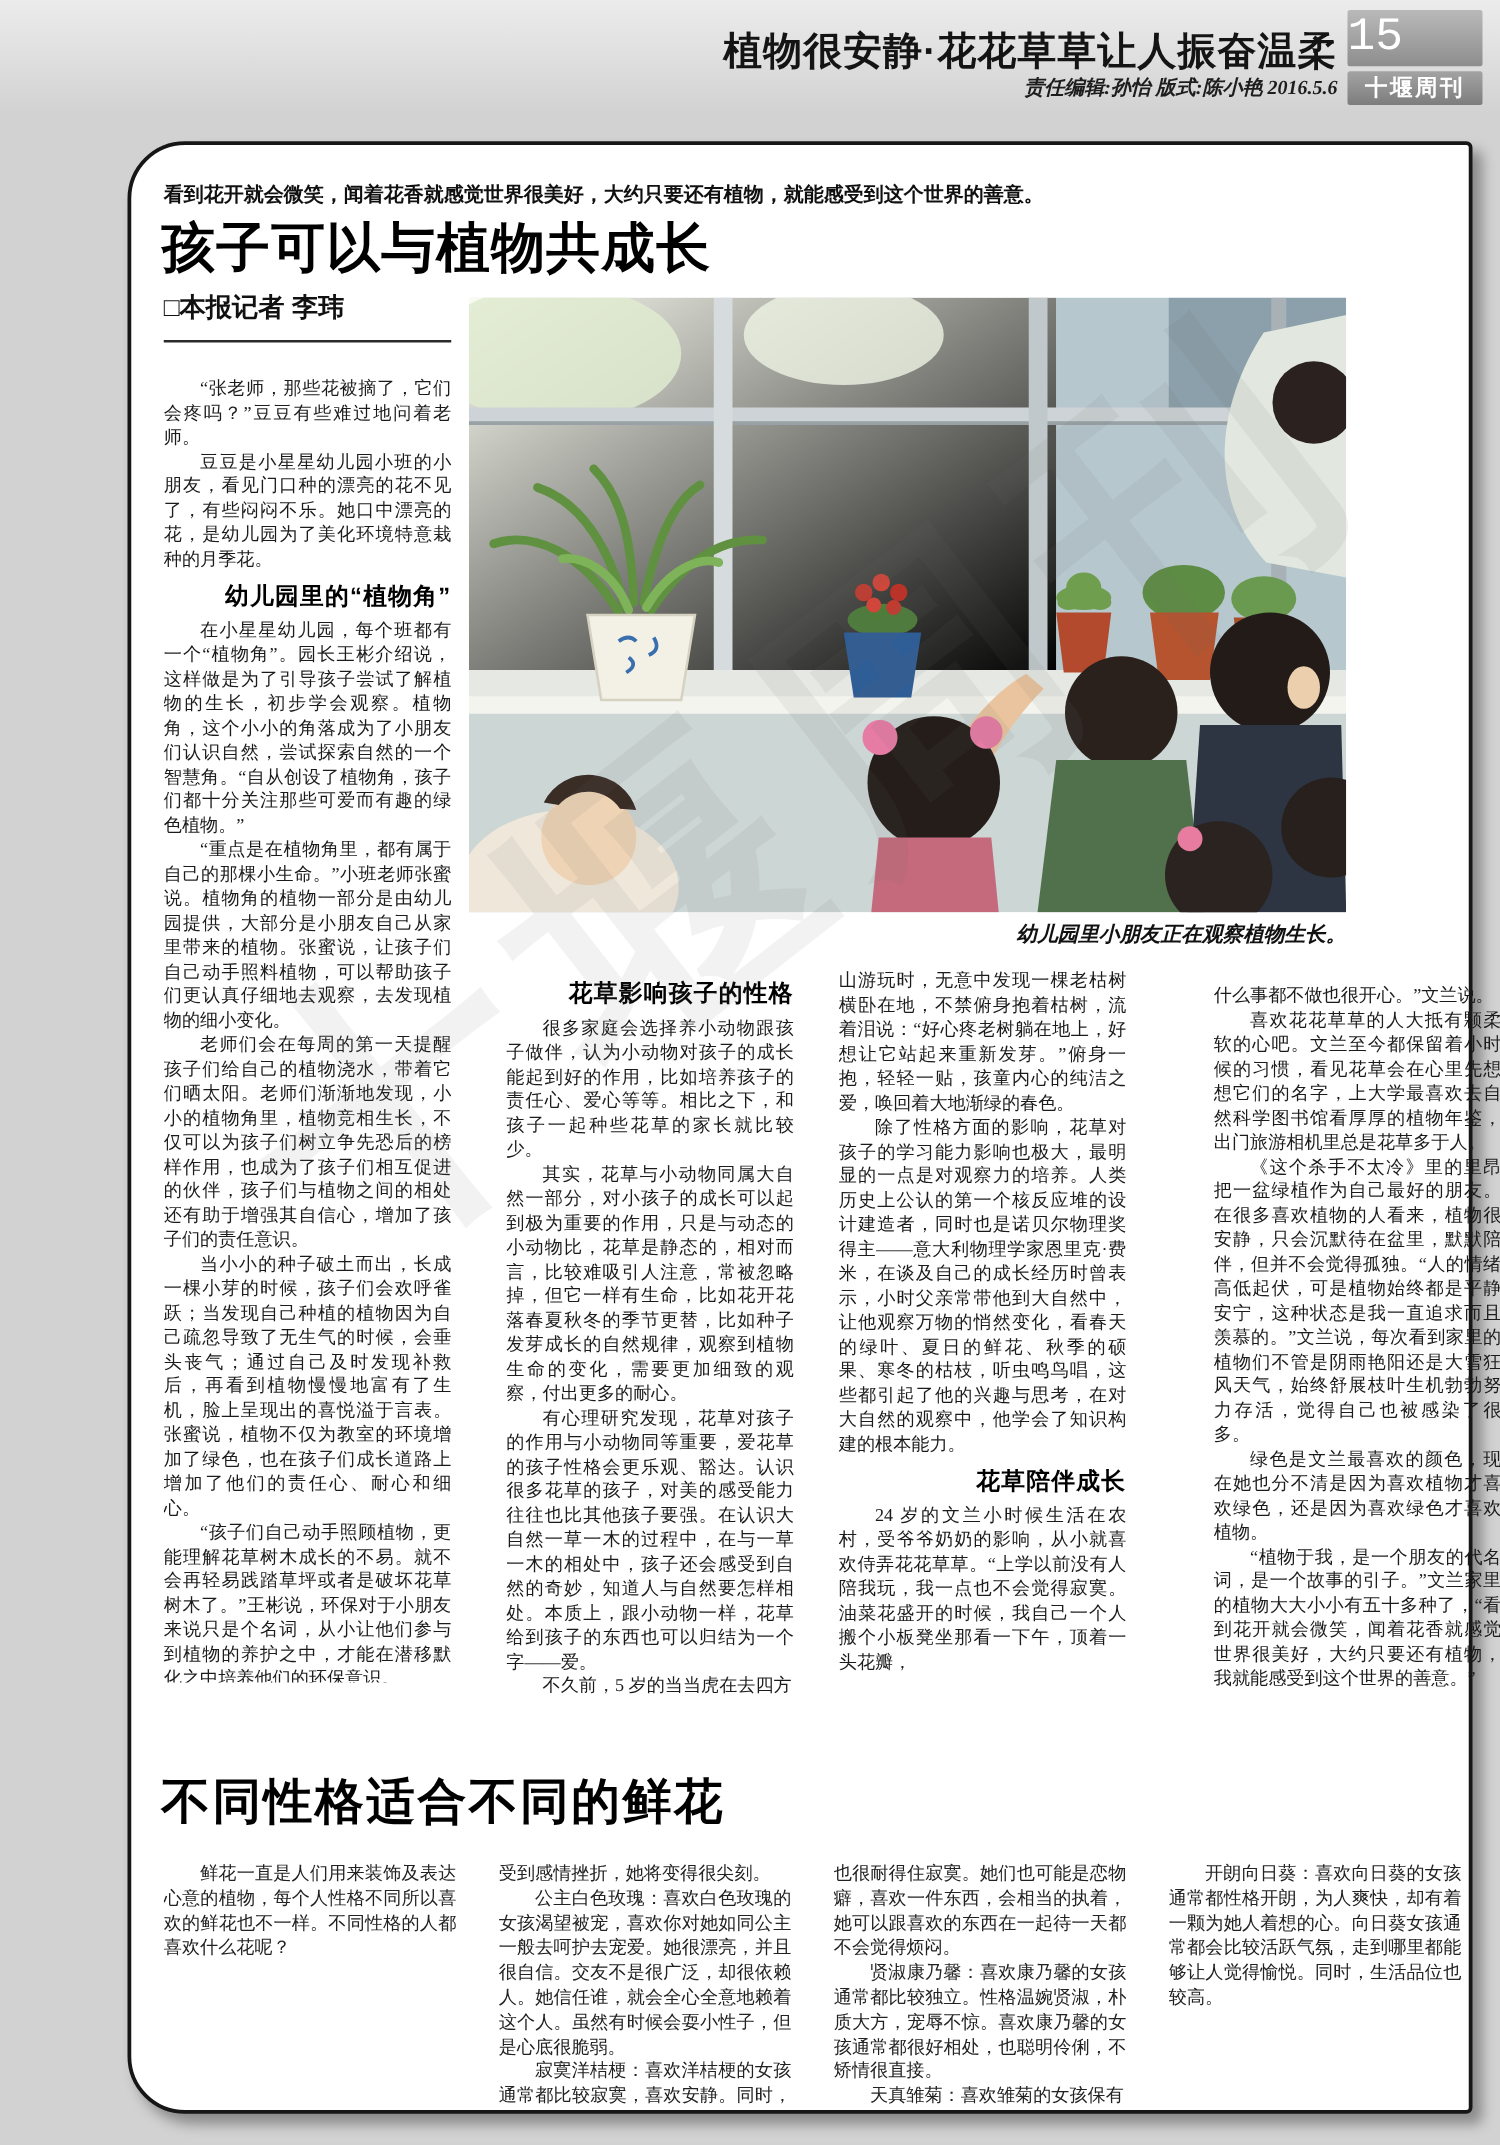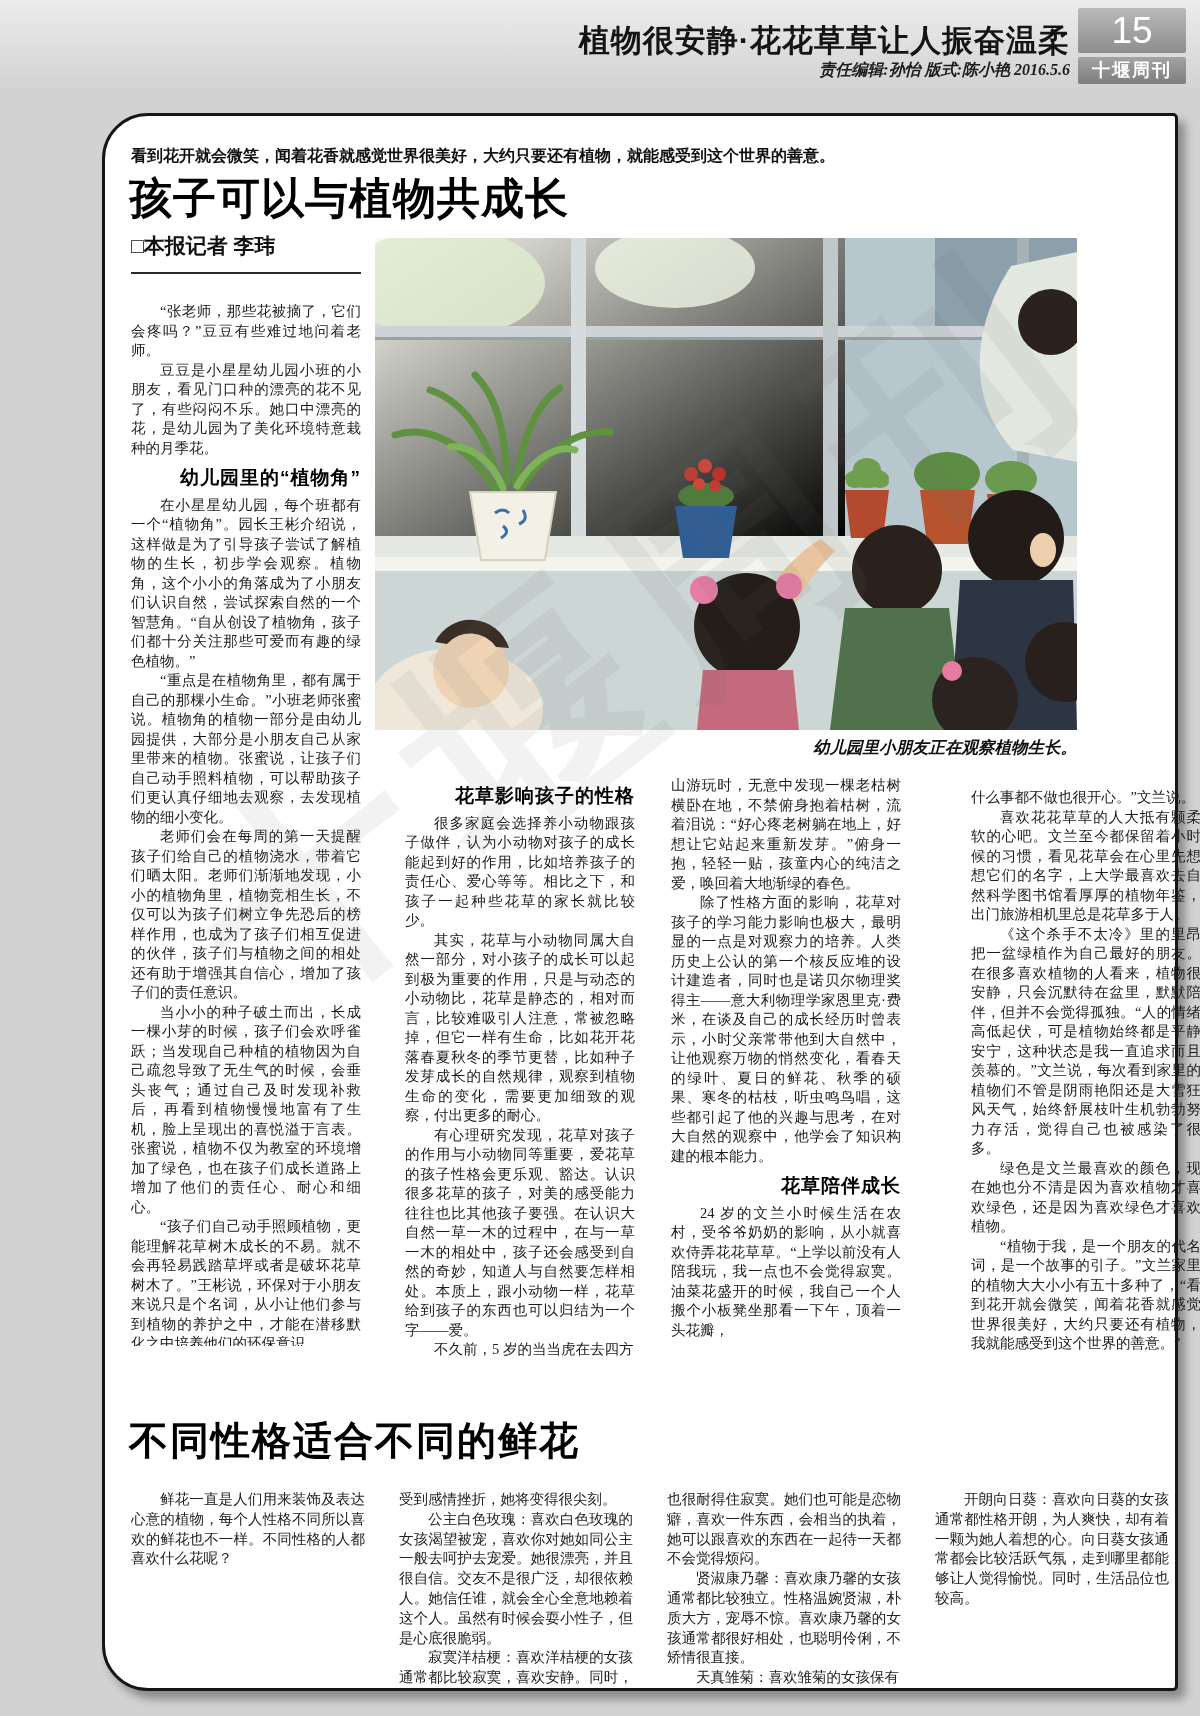--- a/index.html
+++ b/index.html
@@ -14,21 +14,21 @@
 
   
   .hdr-title{position:absolute;top:20px;right:130px;
     font-family:"Liberation Sans",sans-serif;font-weight:900;font-size:31px;
     color:#141414;letter-spacing:1px;}
   .hdr-credits{position:absolute;top:60px;right:130px;
     font-family:Liberation Serif, serif;font-weight:bold;font-style:italic;
     font-size:16px;color:#1d1d1d;}
   .pagebox{position:absolute;top:8px;left:1078px;width:108px;}
   .pagenum{background:linear-gradient(#b9b9b9,#8d8d8d);color:#fff;
-    font-family:Liberation Sans, sans-serif;font-size:37px;text-align:center;
+    font-family:Liberation Mono, monospace;font-size:37px;text-align:left;
     line-height:45px;height:45px;border-radius:2px;}
   .pagemast{margin-top:4px;background:linear-gradient(#a3a3a3,#7d7d7d);color:#fff;
     font-family:"Liberation Sans",sans-serif;font-weight:bold;font-size:18px;
     text-align:center;line-height:27px;height:27px;letter-spacing:2px;border-radius:2px;}
 
   
   .sheet{position:absolute;left:102px;top:113px;width:1070px;height:1572px;
     background:#fff;border:3px solid #161616;
     border-radius:46px 5px 5px 46px;
     box-shadow:7px 8px 10px rgba(0,0,0,.35);}

